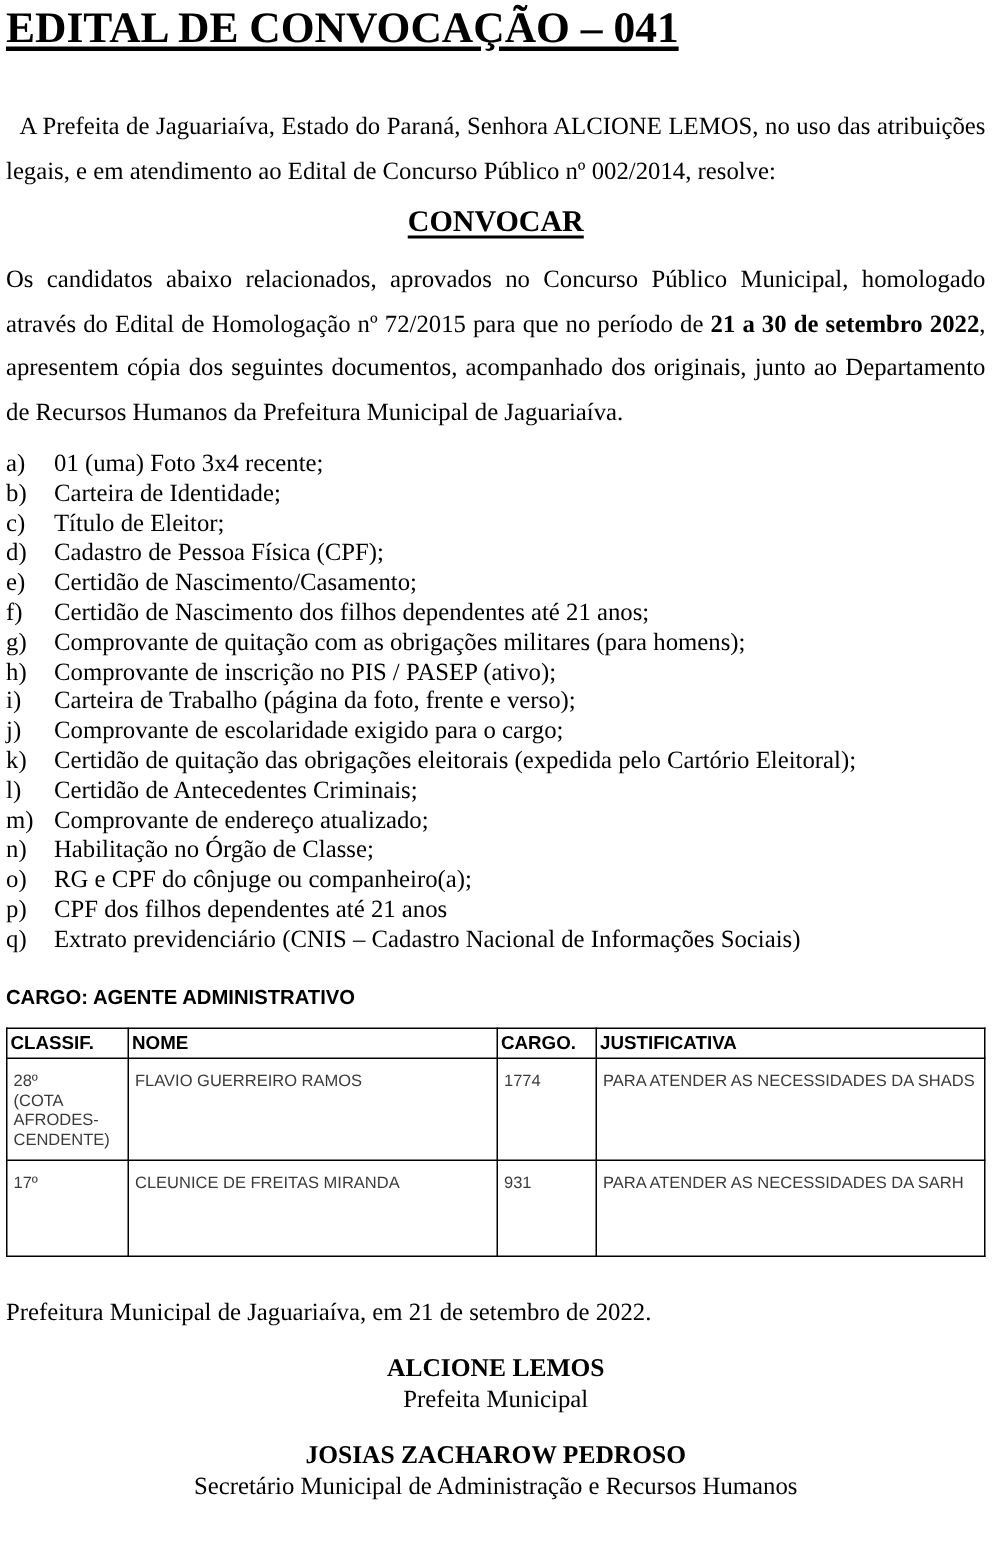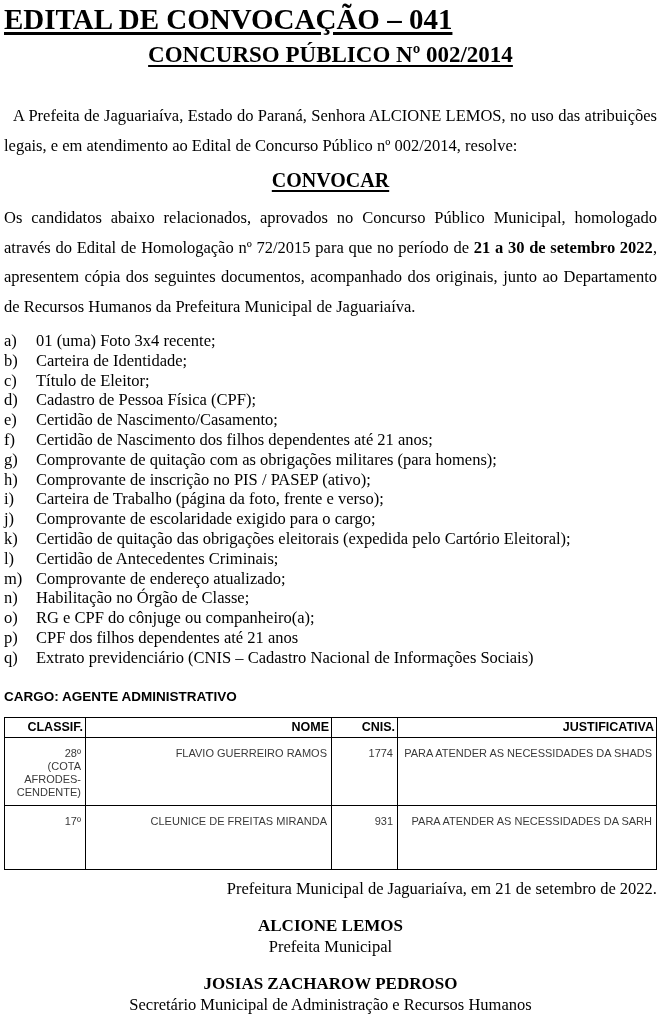--- a/index.html
+++ b/index.html
@@ -62,51 +62,50 @@
     border-collapse: collapse;
     width: 653px; margin-top: 13px;
     font-family: "Liberation Sans", sans-serif;
     table-layout: fixed;
   }
   table.candidates col.c-classif { width: 81px; }
   table.candidates col.c-nome    { width: 246px; }
   table.candidates col.c-insc    { width: 66px; }
   table.candidates th, table.candidates td {
     border: 1px solid #000000;
-    text-align: right;
+    text-align: left;
   }
   table.candidates th {
     font-size: 12.5px; font-weight: bold;
     height: 20px; vertical-align: middle;
     padding: 1px 2px;
   }
   table.candidates td {
     font-size: 11px; line-height: 13px;
     vertical-align: top; padding: 9px 4px 2px;
     color: #3a3a3a;
   }
   tr.data-row-1 { height: 68px; }
   tr.data-row-2 { height: 64px; }
   td.classif { white-space: pre-line; }
 
   .date-line {
-    text-align: right; font-size: 16.5px; line-height: 20px;
-    margin-top: 9px;
+    text-align: left; font-size: 16.5px; line-height: 20px;
+    margin-top: 27px;
   }
   .sig { text-align: center; margin-top: 16px; }
   .sig-name { font-weight: bold; font-size: 17px; line-height: 21px; }
   .sig-role { font-size: 16.5px; line-height: 21px; }
 </style>
 </head>
 <body>
 
 <div class="page">
 
   <div class="title">EDITAL DE CONVOCAÇÃO – 041</div>
-  <div class="subtitle">CONCURSO PÚBLICO Nº 002/2014</div>
 
   <p class="intro">A Prefeita de Jaguariaíva, Estado do Paraná, Senhora ALCIONE LEMOS, no uso das atribuições legais, e em atendimento ao Edital de Concurso Público nº 002/2014, resolve:</p>
 
   <div class="convocar">CONVOCAR</div>
 
   <p class="convocation"><span>Os candidatos abaixo relacionados, aprovados no Concurso Público Municipal, homologado através do Edital de Homologação nº 72/2015 para que no período de </span><span class="highlight">21 a 30 de setembro 2022</span><span>, apresentem cópia dos seguintes documentos, acompanhado dos originais, junto ao Departamento de Recursos Humanos da Prefeitura Municipal de Jaguariaíva.</span></p>
 
   <div class="doc-list">
     <div class="doc-item">
         <span class="doc-letter">a)</span>
@@ -184,21 +183,21 @@
     <colgroup>
       <col class="c-classif">
         <col class="c-nome">
         <col class="c-insc">
         <col class="c-just">
     </colgroup>
     <thead>
       <tr>
         <th>CLASSIF.</th>
         <th>NOME</th>
-        <th>CNIS.</th>
+        <th>CARGO.</th>
         <th>JUSTIFICATIVA</th>
       </tr>
     </thead>
     <tbody>
       <tr class="data-row-1">
         <td class="classif">28º
 (COTA
 AFRODES-
 CENDENTE)</td>
         <td>FLAVIO GUERREIRO RAMOS</td>

